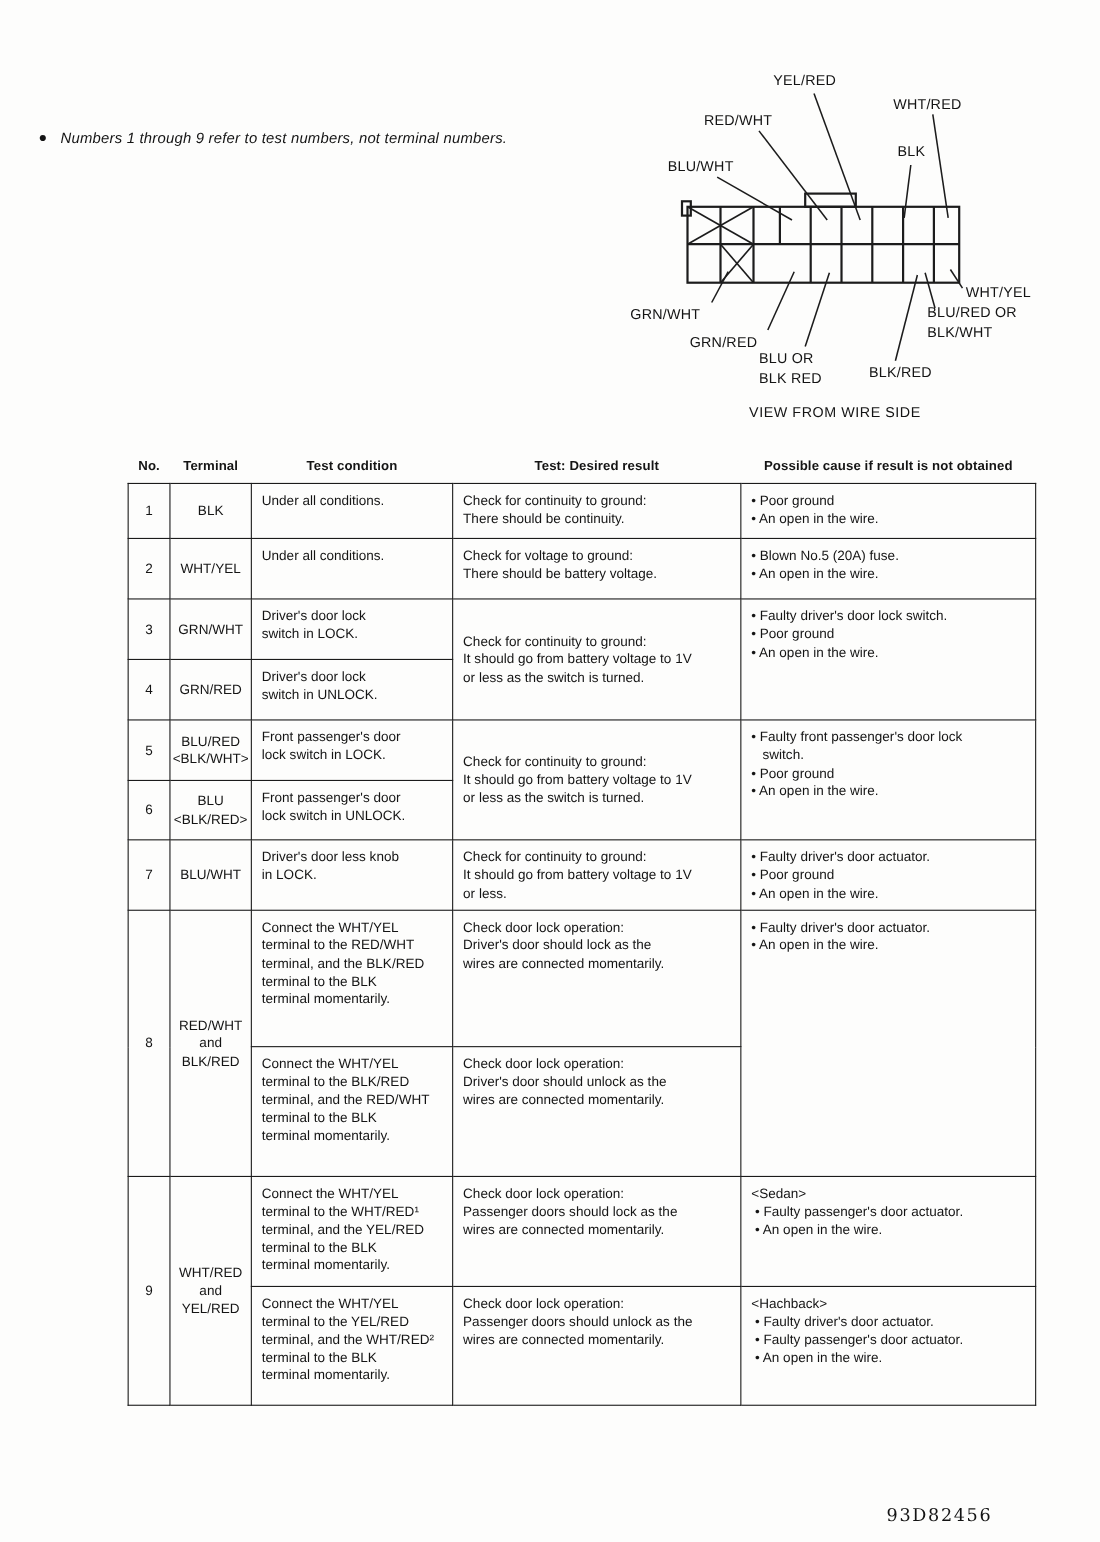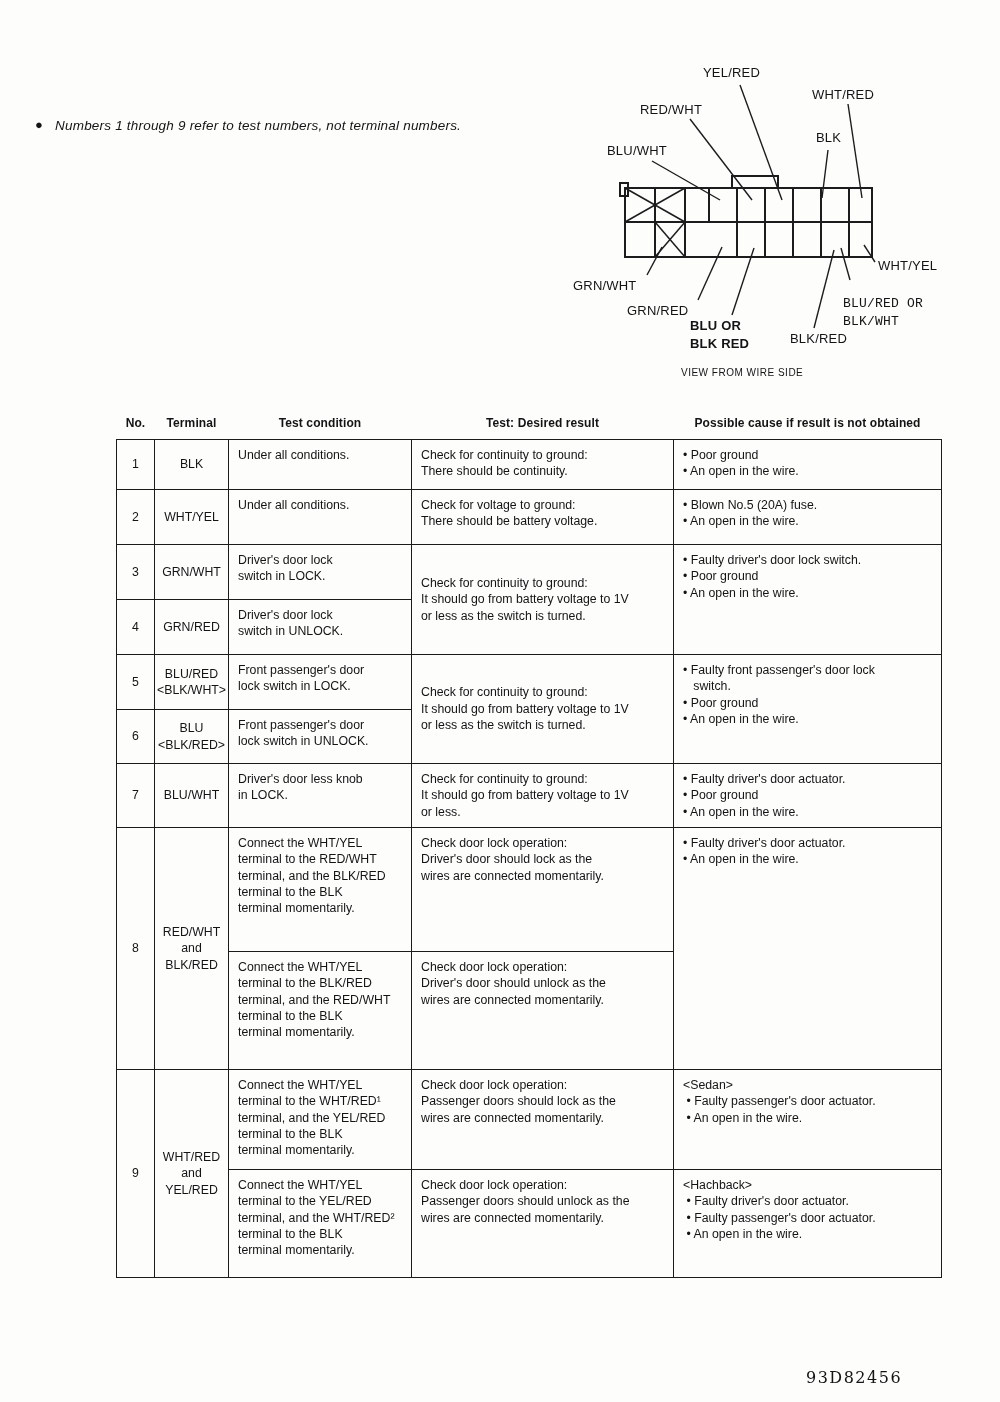--- a/index.html
+++ b/index.html
@@ -9,21 +9,21 @@
     font-family:"Liberation Sans", sans-serif; color:#141414;
   }
   .page { position:absolute; inset:0; background:#fdfdfc; }
 
   .note { position:absolute; left:35px; top:118px; font-size:13.5px; letter-spacing:.2px;font-style:italic; }
   .note .bullet { display:inline-block; margin-right:12px; font-size:13px; transform:translateY(-1px); }
 
   .diagram { position:absolute; left:550px; top:55px; width:440px; height:355px; }
   .diagram svg { position:absolute; left:0; top:0; }
   .dlabel { position:absolute; font-size:13px; white-space:pre-line; line-height:1.35; letter-spacing:.2px; }
-  .dcaption { position:absolute; left:131px; top:312px; font-size:10px; letter-spacing:.5px;text-align:center; }
+  .dcaption { position:absolute; left:131px; top:312px; font-size:13px; letter-spacing:.5px;text-align:center; }
 
   table.ttable {
     position:absolute; left:100px; top:416px; width:825px;
     border-collapse:collapse; table-layout:fixed; font-size:12.3px;margin-left:16px;
   }
   .ttable th {
     border:none; font-weight:bold; font-size:12px; text-align:center;
     vertical-align:bottom; padding:0 0 9px 0; letter-spacing:.1px;
   }
   .ttable td {
@@ -84,25 +84,25 @@
         <line x1="300" y1="225" x2="291" y2="193"></line>
       </g>
     </svg>
     <div class="dlabel" style="left:153px; top:9px;">YEL/RED</div>
     <div class="dlabel" style="left:262px; top:31px;">WHT/RED</div>
     <div class="dlabel" style="left:90px;  top:46px;">RED/WHT</div>
     <div class="dlabel" style="left:266px; top:74px;">BLK</div>
     <div class="dlabel" style="left:57px;  top:87px;">BLU/WHT</div>
     <div class="dlabel" style="left:23px;  top:222px;">GRN/WHT</div>
     <div class="dlabel" style="left:77px;  top:247px;">GRN/RED</div>
-    <div class="dlabel" style="left:140px; top:262px;font-weight:bold;">BLU OR
+    <div class="dlabel" style="left:140px; top:262px;">BLU OR
 BLK RED</div>
     <div class="dlabel" style="left:240px; top:275px;">BLK/RED</div>
     <div class="dlabel" style="left:328px; top:202px;">WHT/YEL</div>
-    <div class="dlabel" style="left:293px; top:240px;font-family:Liberation Mono, monospace;">BLU/RED OR
+    <div class="dlabel" style="left:293px; top:220px;">BLU/RED OR
 BLK/WHT</div>
     <div class="dcaption">VIEW FROM WIRE SIDE</div>
   </div>
 
   <table class="ttable">
     <colgroup>
       <col style="width:38px">
         <col style="width:74px">
         <col style="width:183px">
         <col style="width:262px">

